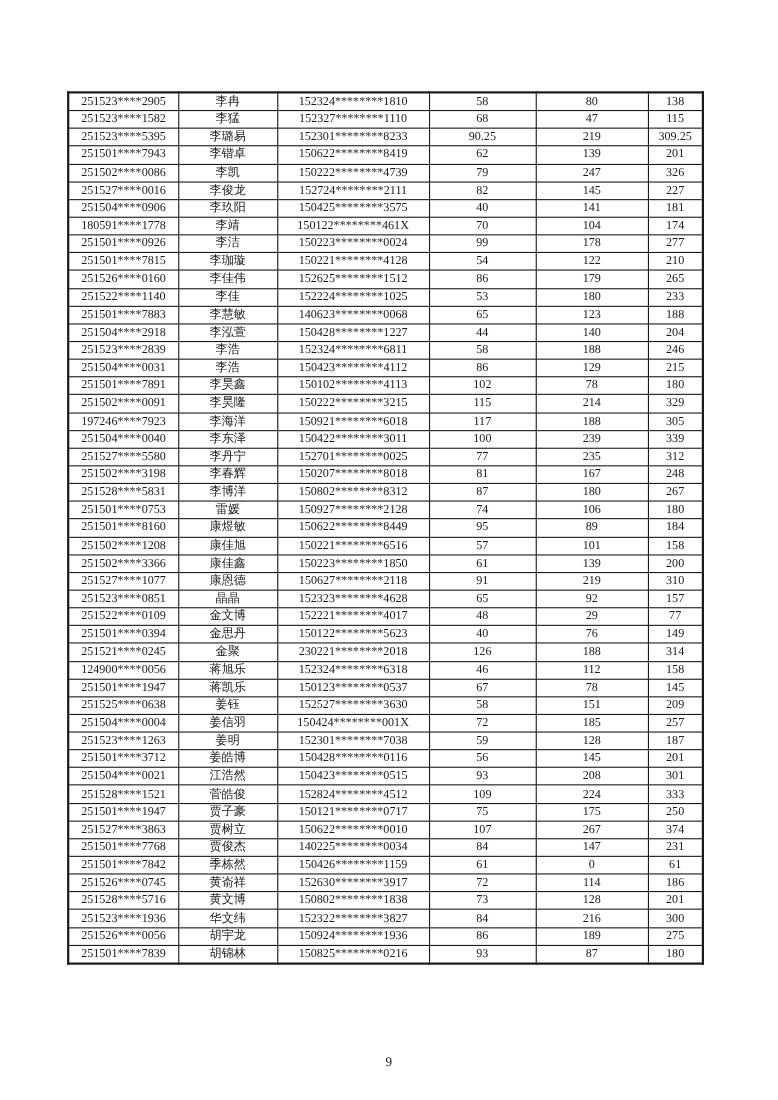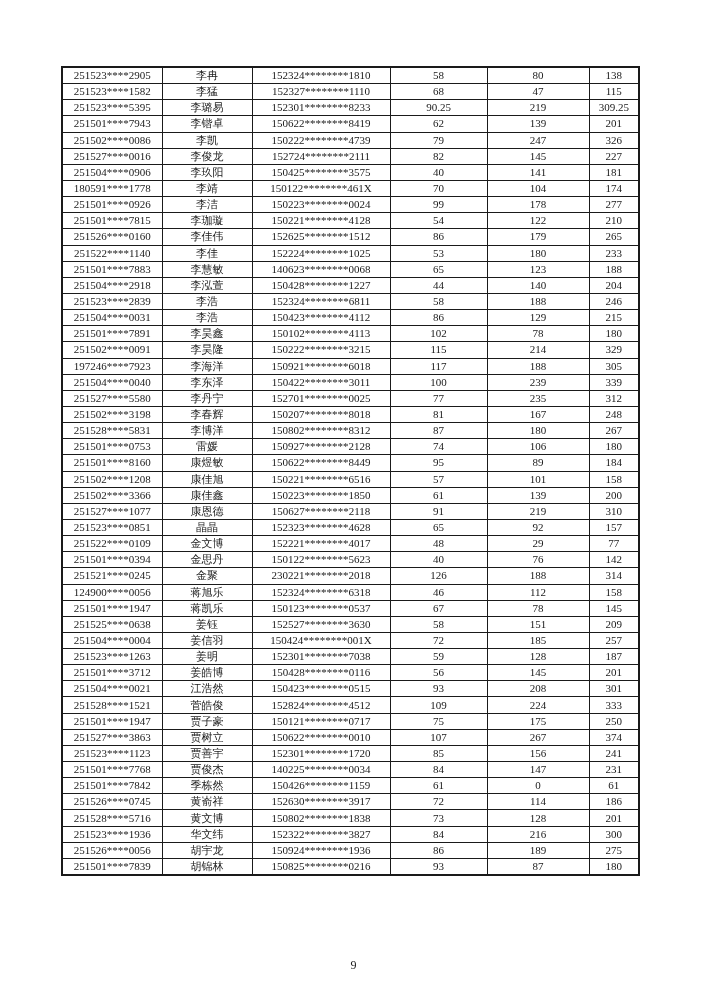--- a/index.html
+++ b/index.html
@@ -12,21 +12,21 @@
     width: 707px;
     height: 1000px;
     background: #ffffff;
     overflow: hidden;
     font-family: "Liberation Serif", "DejaVu Serif", serif;
     color: #1a1a1a;
   }
   table.score-table {
     position: absolute;
     left: 61px;
-    top: 66px;
+    top: 83px;
     width: 577px;
     border-collapse: collapse;
     table-layout: fixed;
     border: 2px solid #1a1a1a;
   }
   table.score-table td {
     border: 1px solid #1a1a1a;
     font-size: 11px;
     line-height: 1;
     height: 15.15px;
@@ -301,21 +301,21 @@
           <td>48</td>
           <td>29</td>
           <td>77</td>
         </tr>
         <tr>
           <td>251501****0394</td>
           <td>金思丹</td>
           <td>150122********5623</td>
           <td>40</td>
           <td>76</td>
-          <td>142</td>
+          <td>149</td>
         </tr>
         <tr>
           <td>251521****0245</td>
           <td>金聚</td>
           <td>230221********2018</td>
           <td>126</td>
           <td>188</td>
           <td>314</td>
         </tr>
         <tr>
@@ -390,28 +390,20 @@
           <td>175</td>
           <td>250</td>
         </tr>
         <tr>
           <td>251527****3863</td>
           <td>贾树立</td>
           <td>150622********0010</td>
           <td>107</td>
           <td>267</td>
           <td>374</td>
-        </tr>
-        <tr>
-          <td>251523****1123</td>
-          <td>贾善宇</td>
-          <td>152301********1720</td>
-          <td>85</td>
-          <td>156</td>
-          <td>241</td>
         </tr>
         <tr>
           <td>251501****7768</td>
           <td>贾俊杰</td>
           <td>140225********0034</td>
           <td>84</td>
           <td>147</td>
           <td>231</td>
         </tr>
         <tr>

